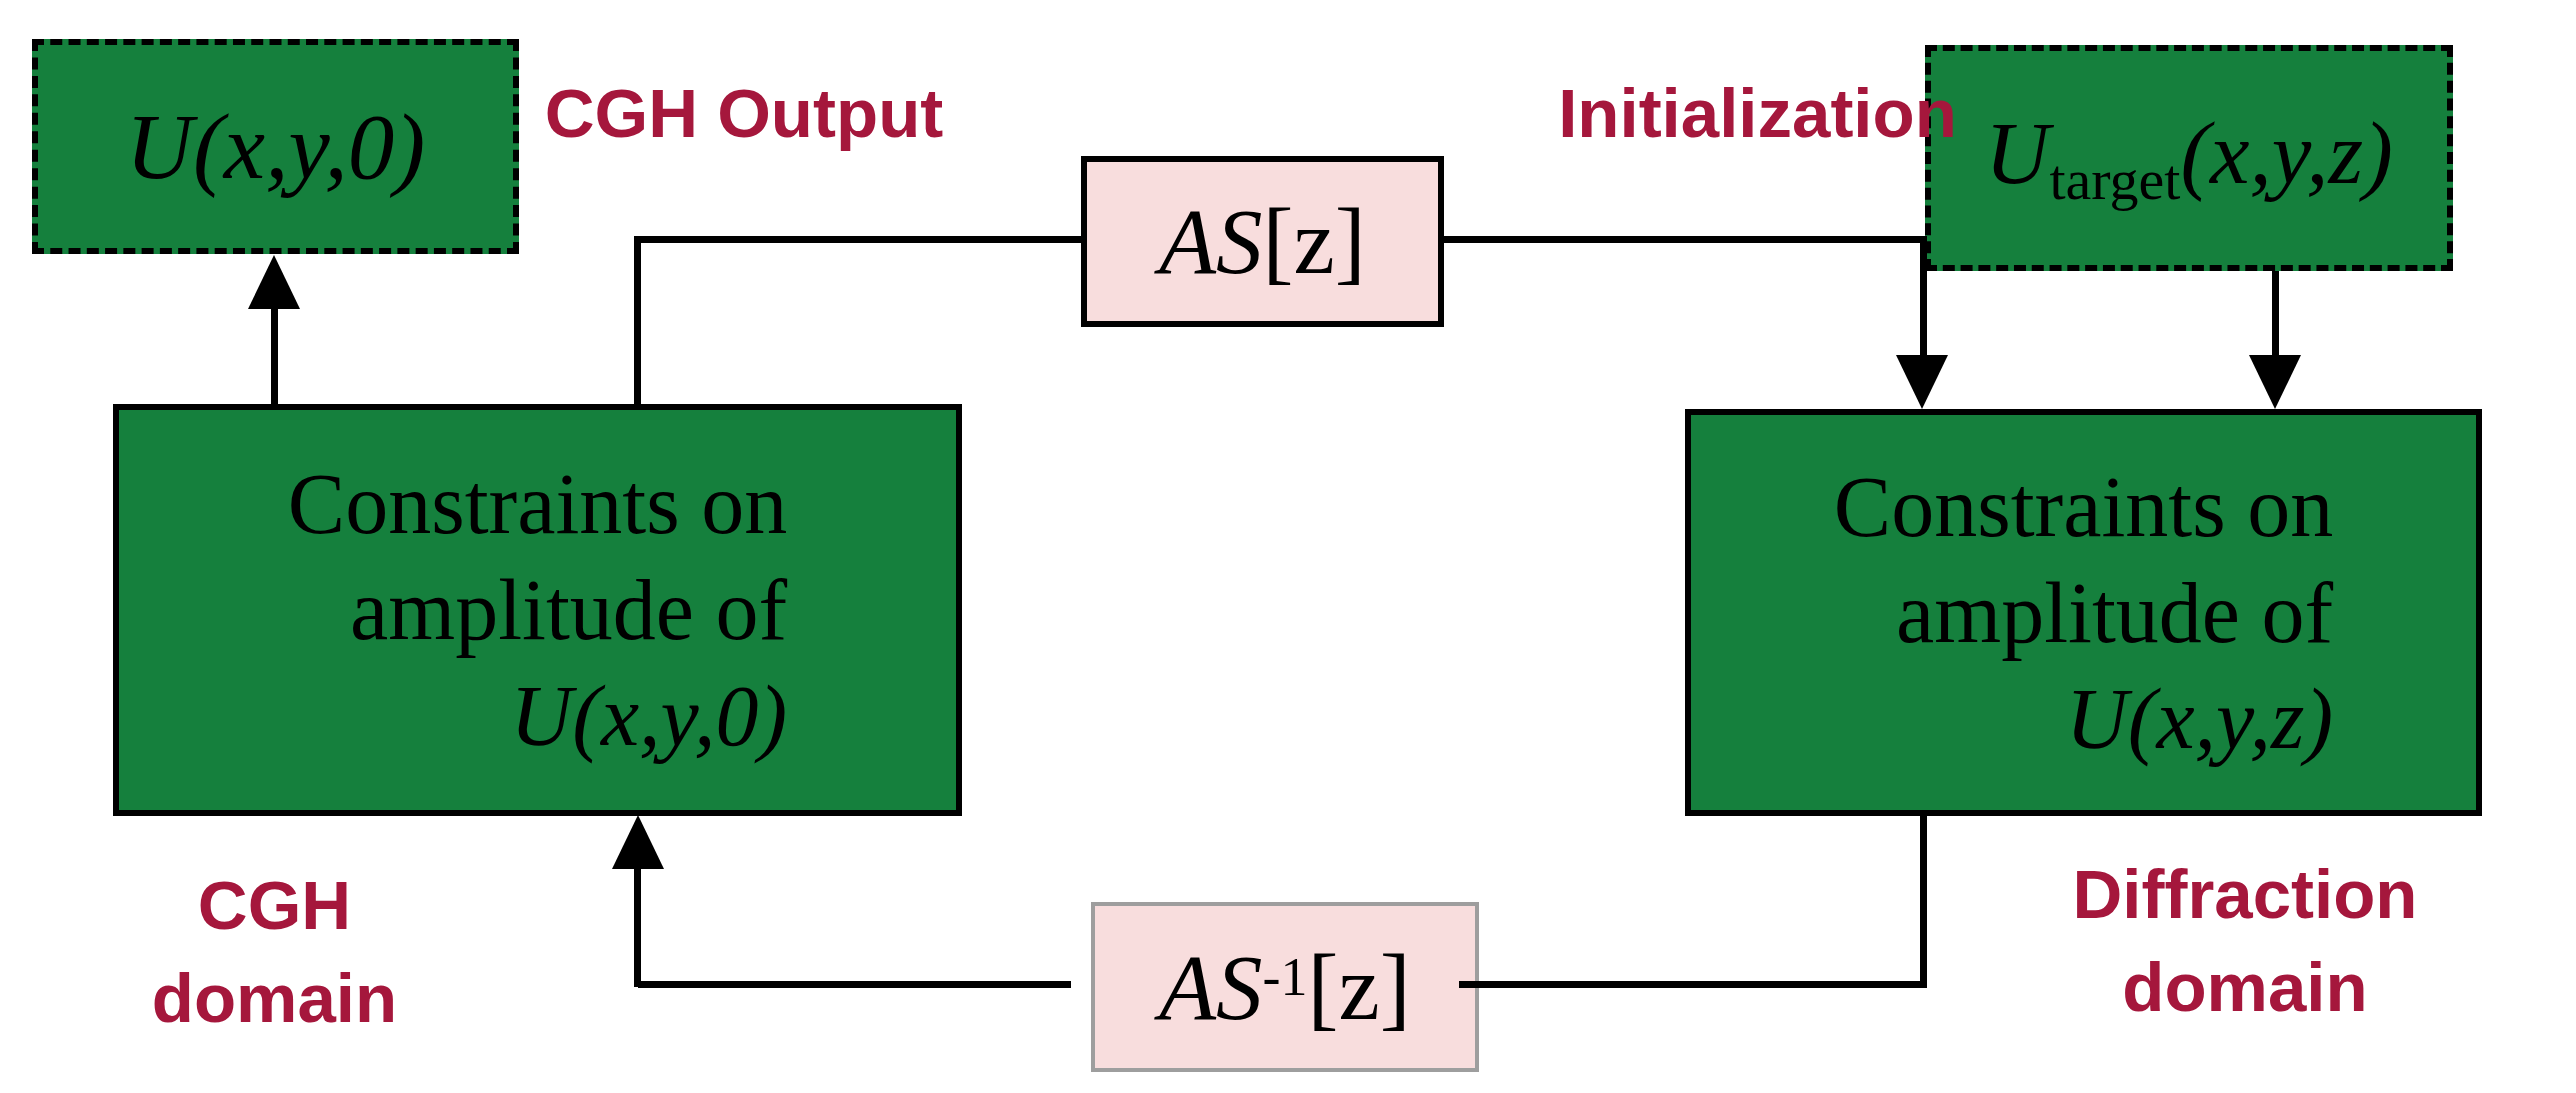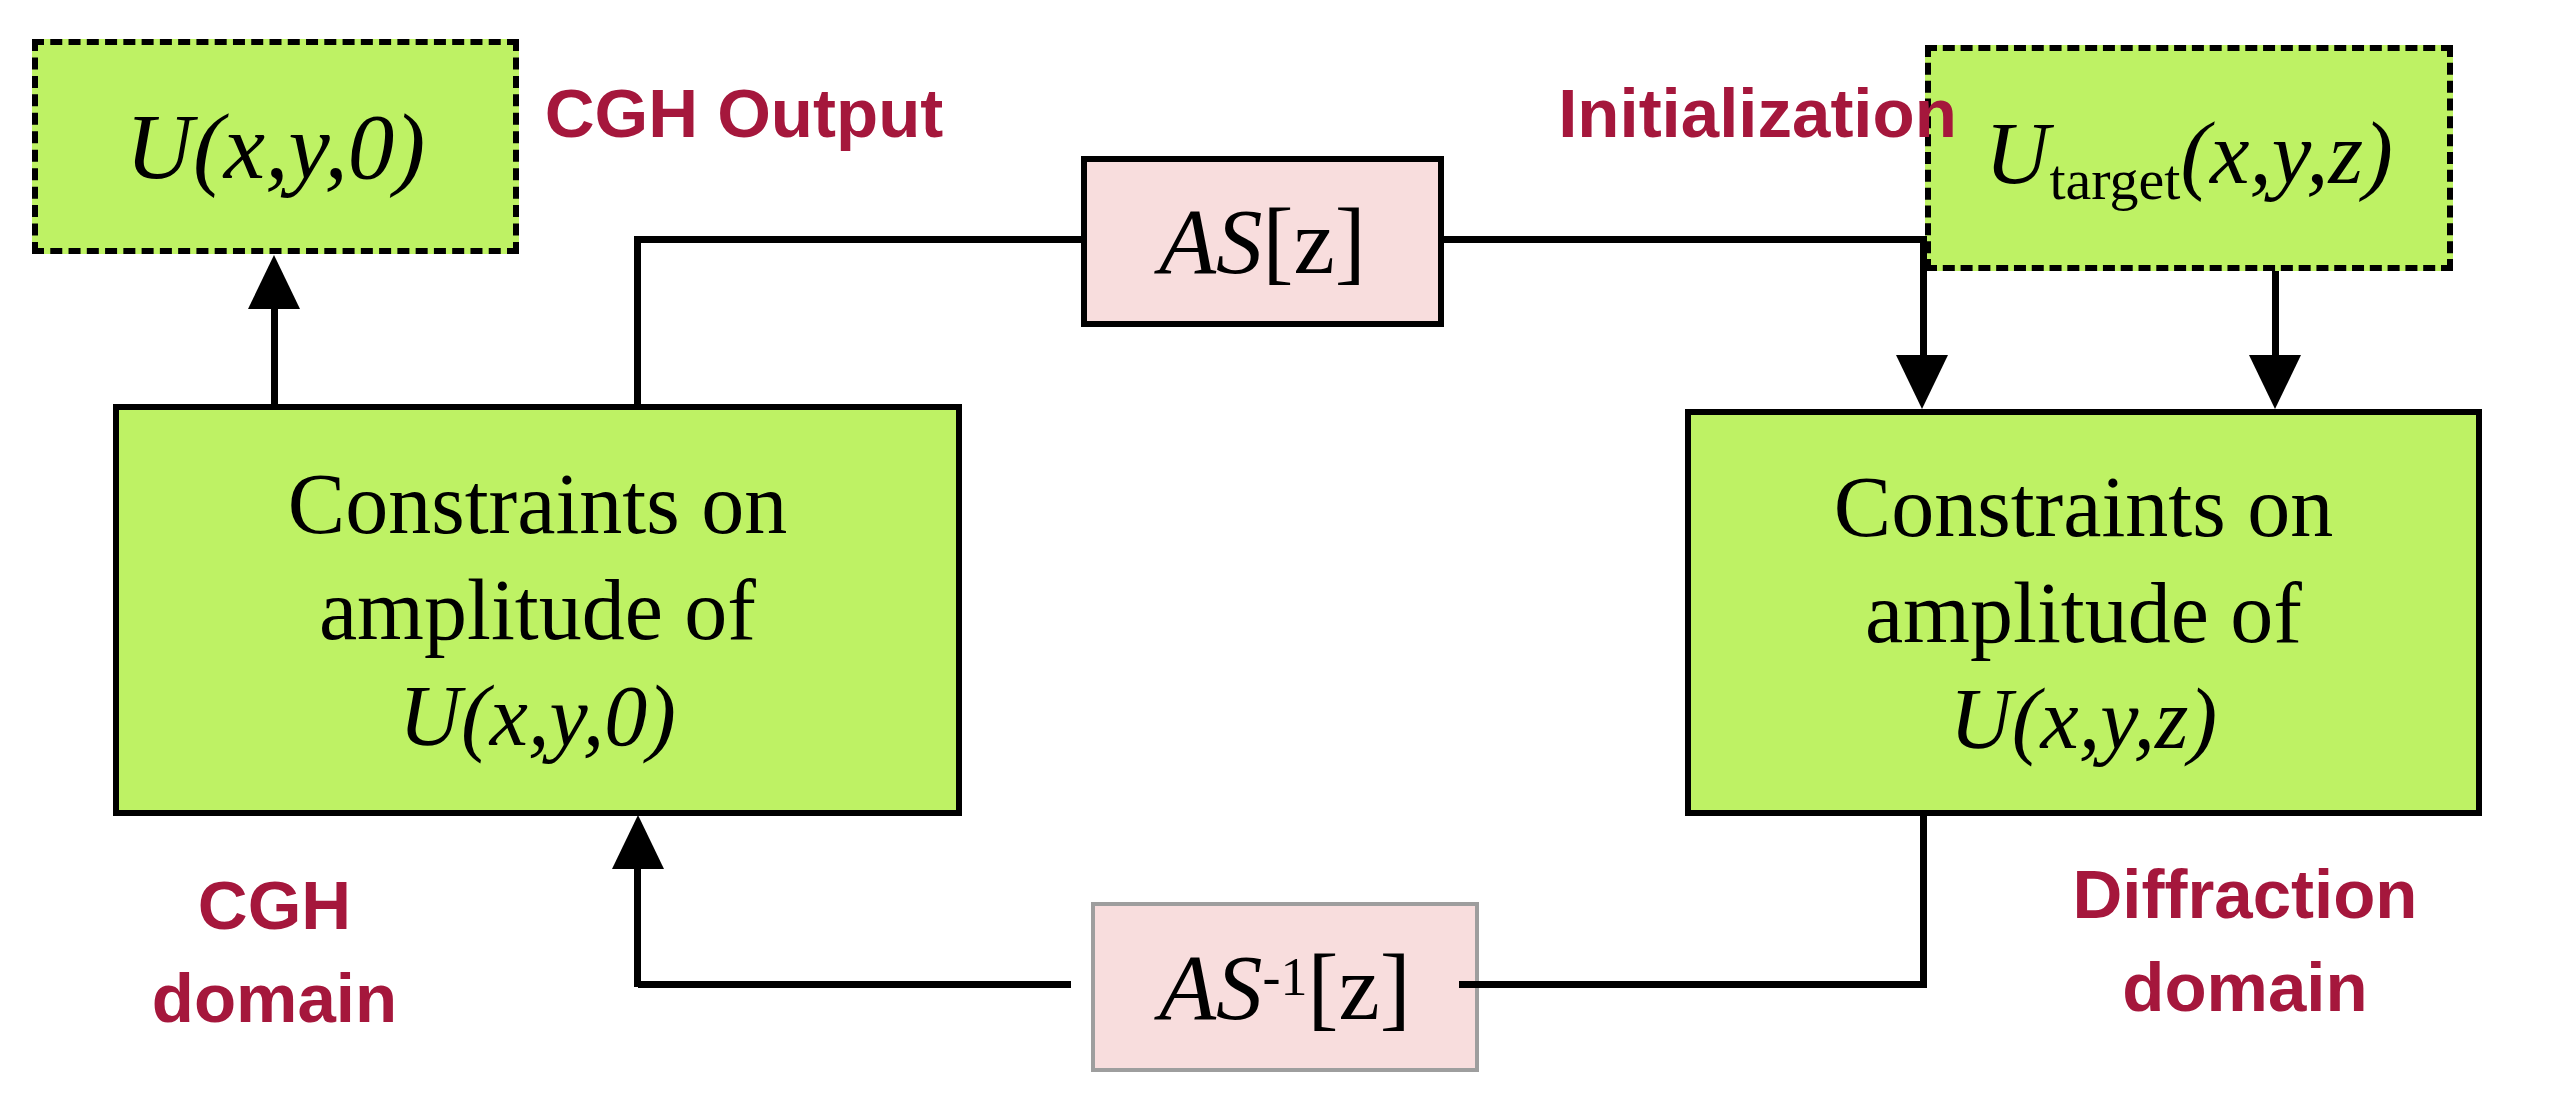--- a/index.html
+++ b/index.html
@@ -16,21 +16,21 @@
     overflow: hidden;
   }
   
   .box {
     position: absolute;
     box-sizing: border-box;
     display: flex;
     align-items: center;
     justify-content: center;
     text-align: center;
-    background: #bef264;
+    background: #15803d;
   }
   .box.dashed { border: 6.5px dashed #000000; }
   .box.solid  { border: 6.5px solid  #000000; }
   .box.op-dark { border: 6.5px solid #000000; background: #F8DDDD; }
   .box.op-gray { border: 4.6px solid #9E9E9E; background: #F8DDDD; margin-left: 20px; }
 
   #dashed-left  { left: 32px;   top: 39px;  width: 487px; height: 215px; }
   #dashed-right { left: 1925px; top: 45px;  width: 528px; height: 226px; }
   #solid-left   { left: 113px;  top: 404px; width: 849px; height: 412px; }
   #solid-right  { left: 1685px; top: 409px; width: 797px; height: 407px; }
@@ -50,21 +50,21 @@
   .target-args { font-size: 89px; }
   .op-text { font-size: 93px; }
   .op-arg  { font-style: normal; }
   .op-sup  { font-size: 54px; vertical-align: 0.45em; font-style: normal; }
 
   .constraint-text {
     font-family: "Liberation Serif", "DejaVu Serif", serif;
     font-size: 86px;
     line-height: 106px;
     color: #000000;
-    text-align: center;
+    text-align: right;
   }
 
   
   .annotation {
     position: absolute;
     color: #A5173C;
     font-family: "Liberation Sans", sans-serif;
     font-weight: 600;
     font-size: 69px;
     line-height: 93px;

